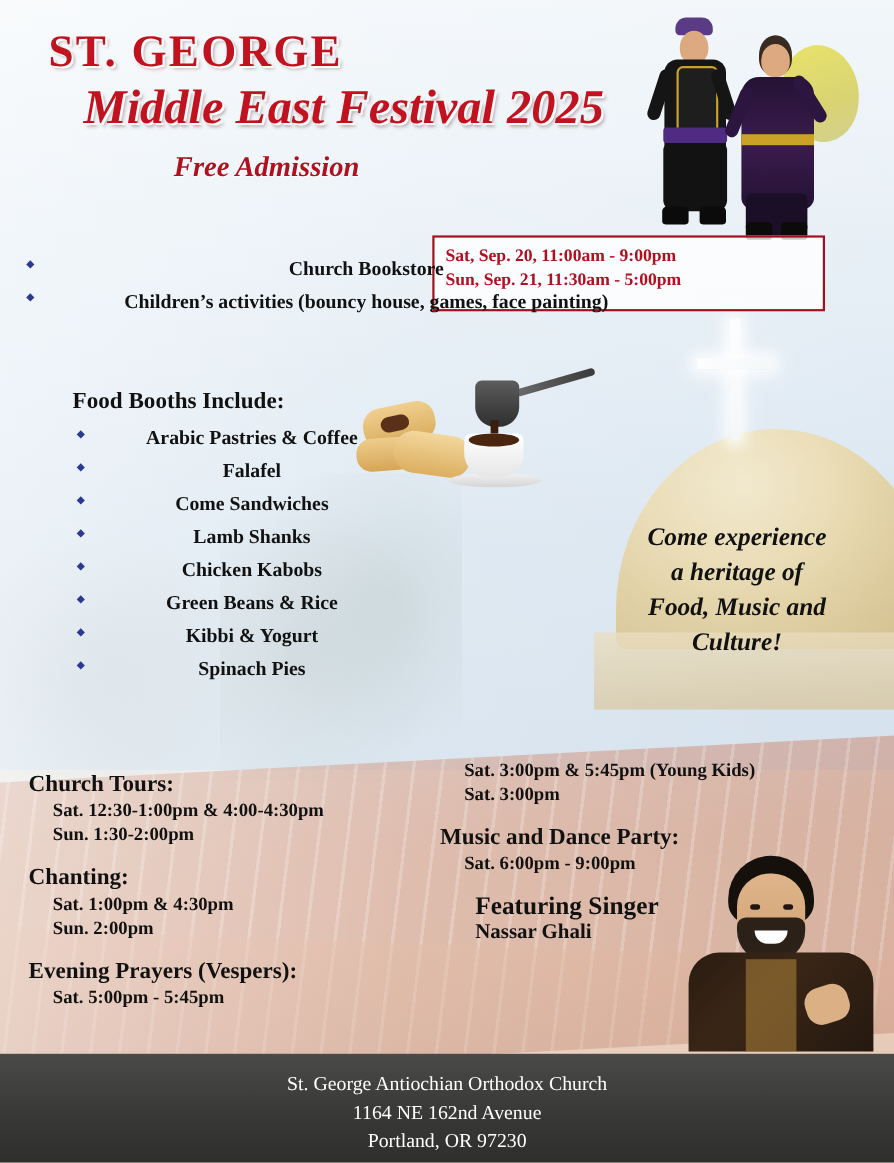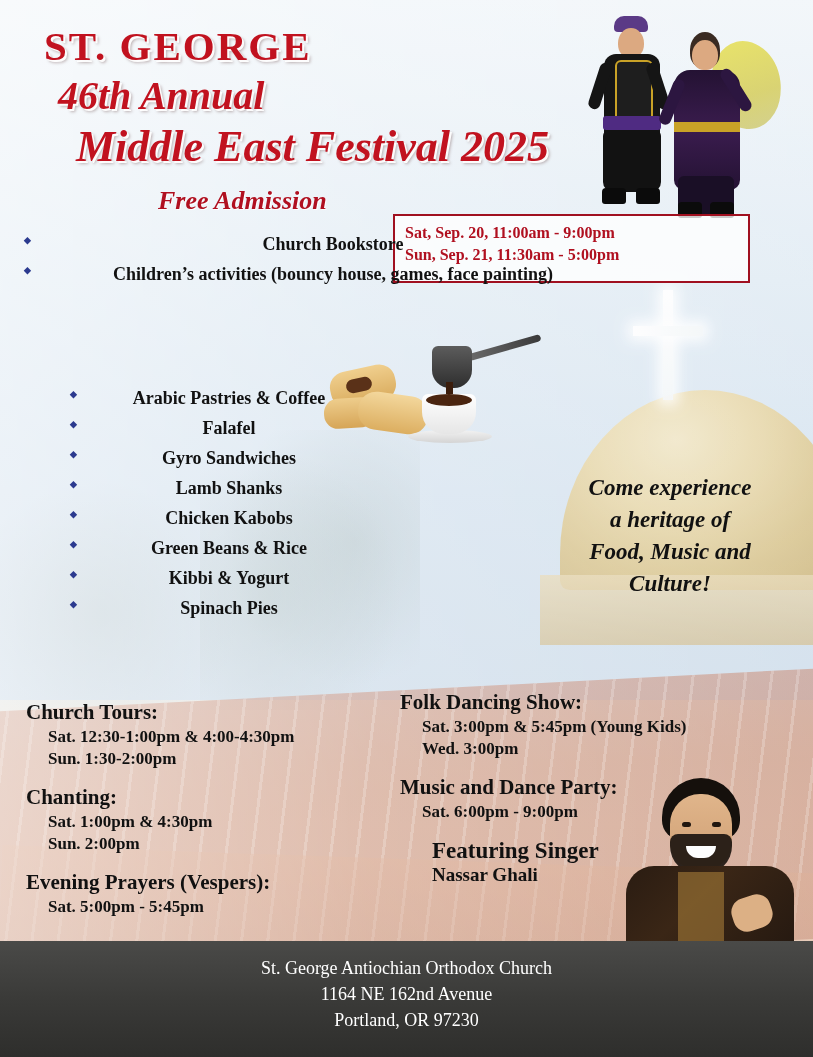--- a/index.html
+++ b/index.html
@@ -480,21 +480,21 @@
     width: 40px; height: 34px;
     background: #dcb085;
     border-radius: 14px;
     transform: rotate(-18deg);
   }
 
   
   .footer {
     position: absolute;
     left: 0; bottom: 0;
-    width: 813px; height: 116px;
+    width: 813px; height: 99px;
     background: linear-gradient(180deg, #4a4a48 0%, #3a3a38 50%, #2e2e2c 100%);
   }
   .footer-text {
     position: absolute;
     left: 0; top: 14px;
     width: 813px;
     text-align: center;
     color: #ffffff;
     font-family: "Liberation Serif", serif;
     font-size: 18px;
@@ -609,39 +609,39 @@
       <div class="d-arm" style="left:-2px; top:52px; background:#2c1640; transform:rotate(22deg);"></div>
       <div class="d-arm" style="left:62px; top:40px; background:#2c1640; transform:rotate(-32deg);"></div>
       <div class="d-legs" style="left:10px; top:150px; width:56px; height:40px; background:#1a0f26;"></div>
       <div class="d-boot" style="left:10px; top:176px;"></div>
       <div class="d-boot" style="left:42px; top:176px;"></div>
     </div>
   </div>
 
   <div class="headline-block">
     <div class="t-stgeorge">ST. GEORGE</div>
-    <div class="t-annual">46th Annual</div>
     <div class="t-middleeast">Middle East Festival 2025</div>
     <div class="t-freeadm">Free Admission</div>
   </div>
 
   <div class="date-box">
     <div class="date-line">Sat, Sep. 20, 11:00am - 9:00pm</div>
     <div class="date-line">Sun, Sep. 21, 11:30am - 5:00pm</div>
   </div>
 
   <ul class="plain top-bullets">
     <li>Church Bookstore</li>
     <li>Children’s activities (bouncy house, games, face painting)</li>
   </ul>
 
+  <div class="food-head">Food Booths Include:</div>
   <ul class="plain food-list">
     <li>Arabic Pastries &amp; Coffee</li>
     <li>Falafel</li>
-    <li>Gyro Sandwiches</li>
+    <li>Come Sandwiches</li>
     <li>Lamb Shanks</li>
     <li>Chicken Kabobs</li>
     <li>Green Beans &amp; Rice</li>
     <li>Kibbi &amp; Yogurt</li>
     <li>Spinach Pies</li>
   </ul>
 
   <div class="pastry">
     <div class="p-pastry1"></div>
     <div class="p-fill"></div>
@@ -674,23 +674,22 @@
       <div class="sched-line">Sun. 2:00pm</div>
     </div>
     <div class="sched-group">
       <div class="sched-head">Evening Prayers (Vespers):</div>
       <div class="sched-line">Sat. 5:00pm - 5:45pm</div>
     </div>
   </div>
 
   <div class="sched-right">
     <div class="sched-group">
-      <div class="sched-head">Folk Dancing Show:</div>
       <div class="sched-line">Sat. 3:00pm &amp; 5:45pm (Young Kids)</div>
-      <div class="sched-line">Wed. 3:00pm</div>
+      <div class="sched-line">Sat. 3:00pm</div>
     </div>
     <div class="sched-group">
       <div class="sched-head">Music and Dance Party:</div>
       <div class="sched-line">Sat. 6:00pm - 9:00pm</div>
     </div>
     <div class="sched-group">
       <div class="feat-head">Featuring Singer</div>
       <div class="feat-name">Nassar Ghali</div>
     </div>
   </div>

